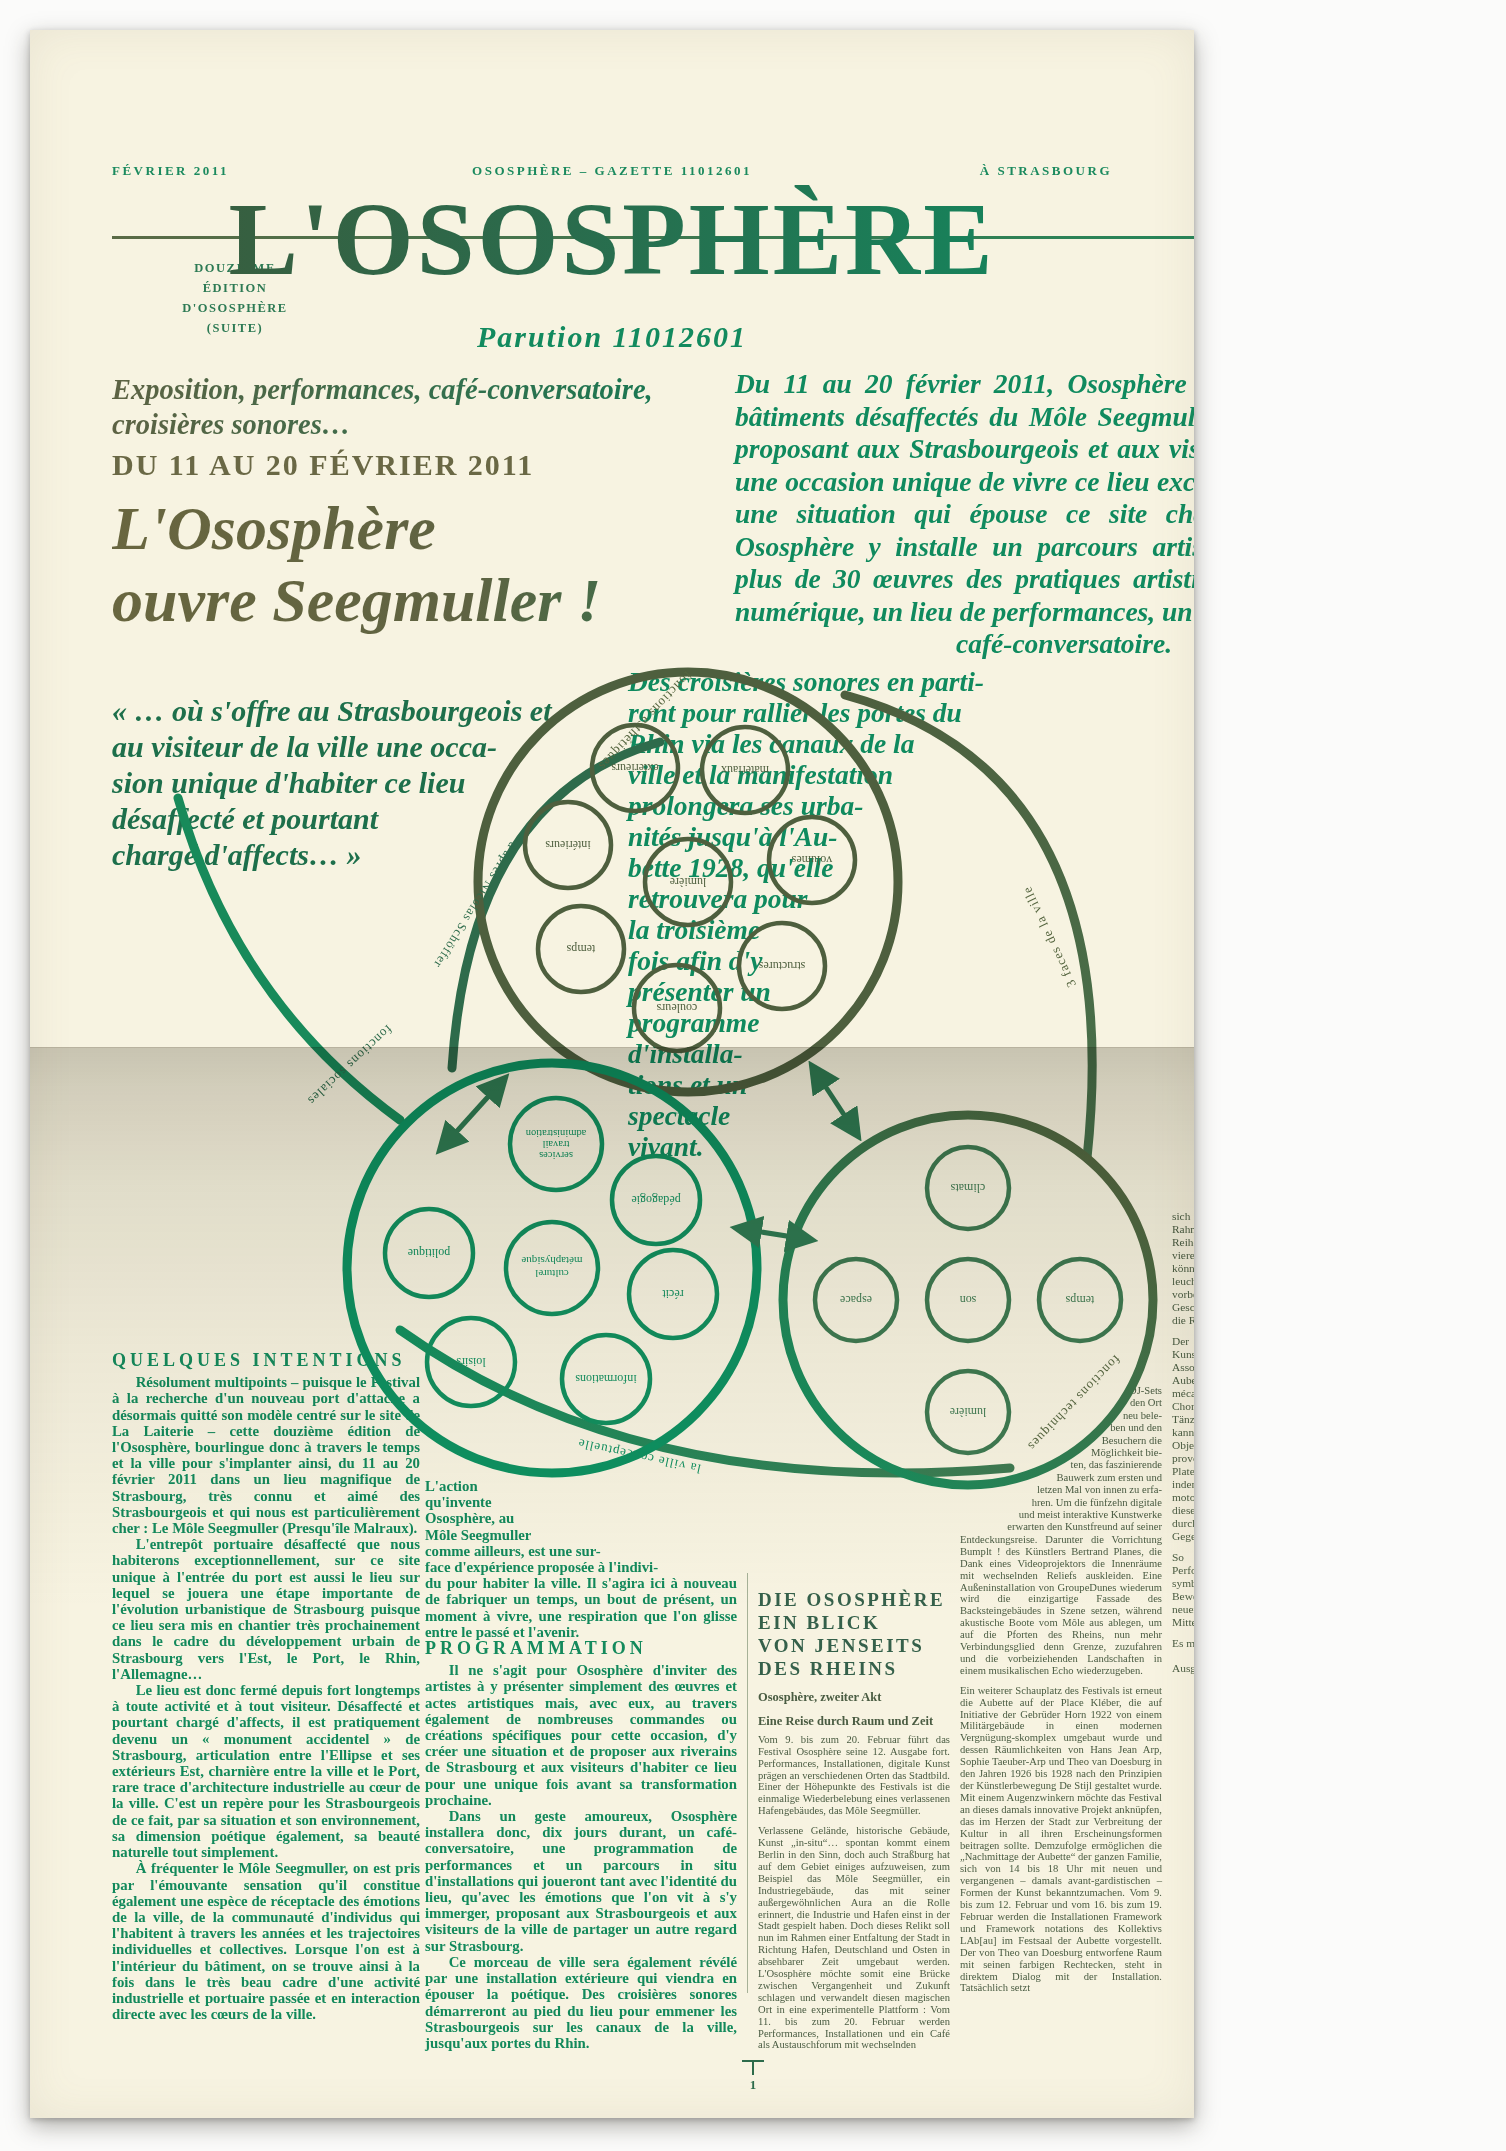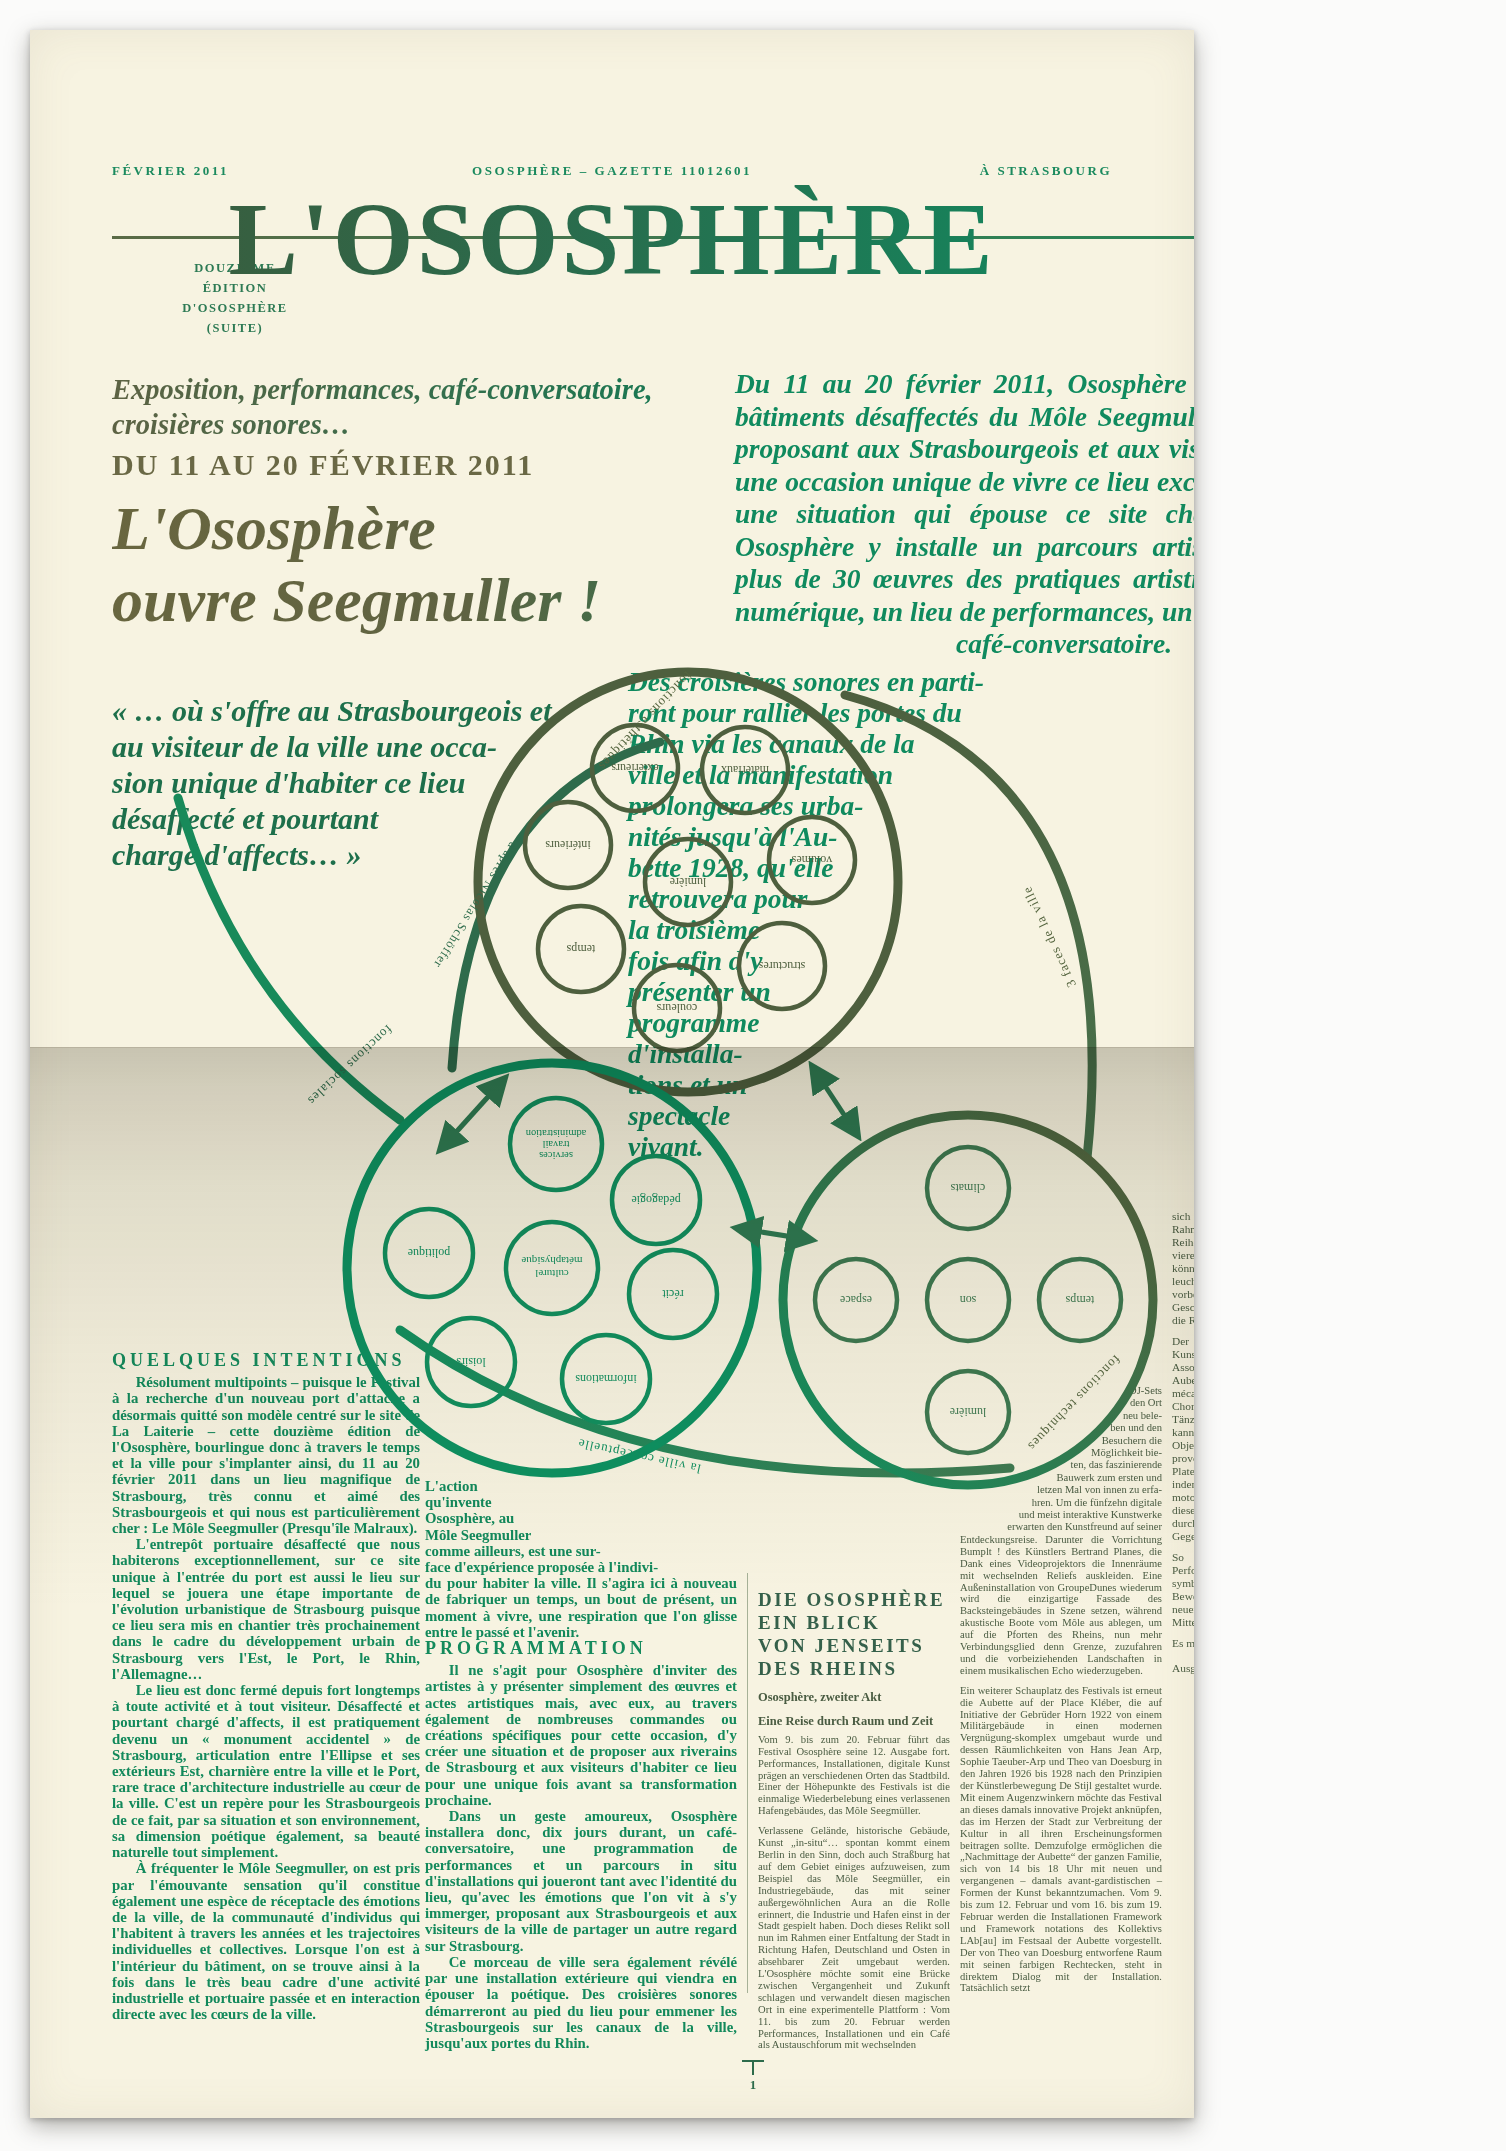--- a/index.html
+++ b/index.html
@@ -82,20 +82,21 @@
     <span class="hdr-c">OSOSPHÈRE – GAZETTE 11012601</span>
     <span>À STRASBOURG</span>
   </div>
   <div class="abs rule"></div>
 
   <div class="abs ed-note pre">DOUZIÈME
 ÉDITION
 D'OSOSPHÈRE
 (SUITE)</div>
   <div class="abs title">L'OSOSPHÈRE</div>
+  <div class="abs parution">Parution 11012601</div>
   <div class="abs rt-note pre">PRATIQUES
 ARTISTIQUES
 AUTOUR
 DU NUMÉRIQUE
 DANS LA
 VILLE</div>
 
   <div class="abs kicker pre">Exposition, performances, café-conversatoire,
 croisières sonores…</div>
   <div class="abs dates">DU 11 AU 20 FÉVRIER 2011</div>

